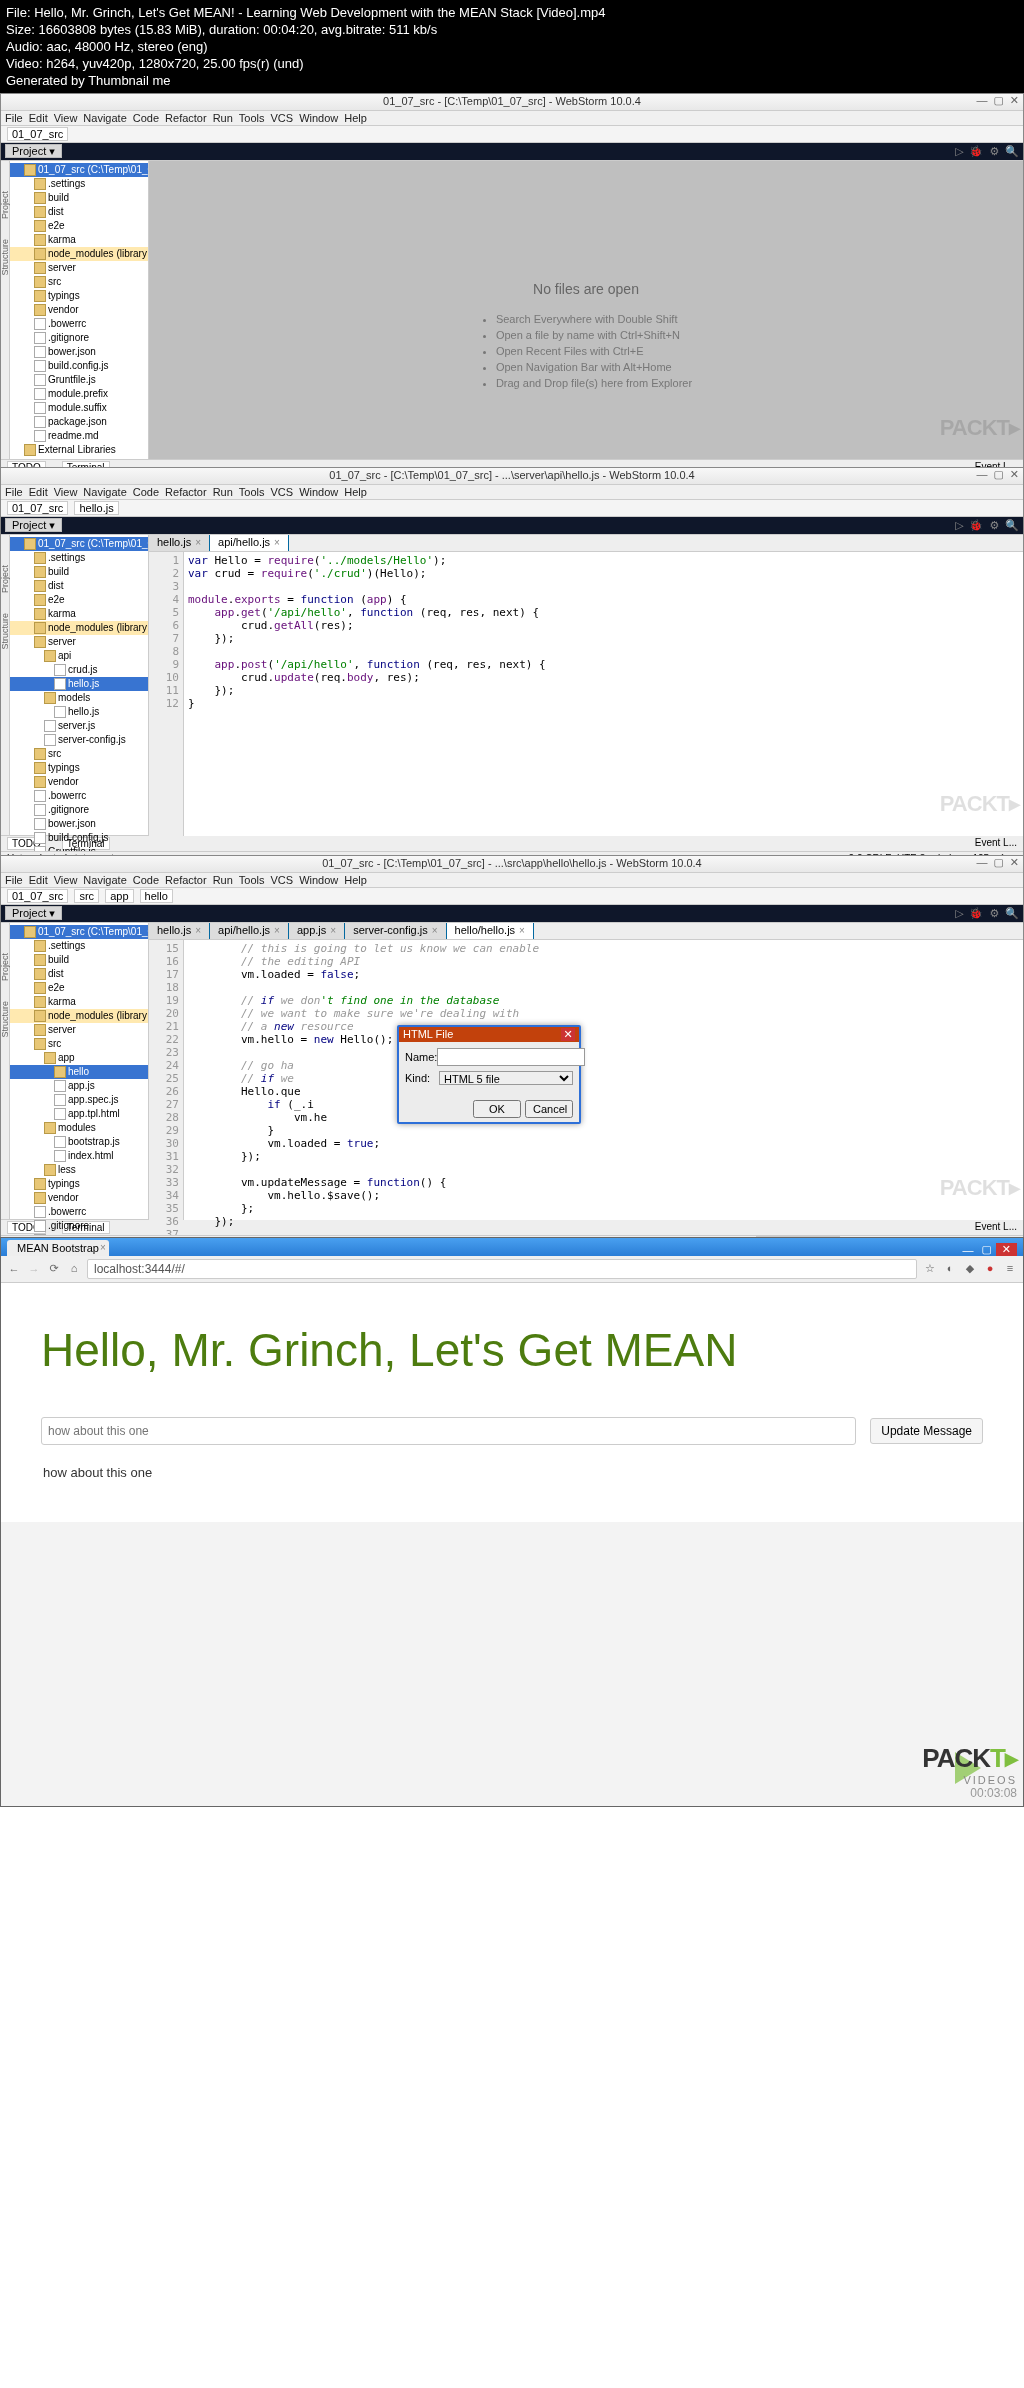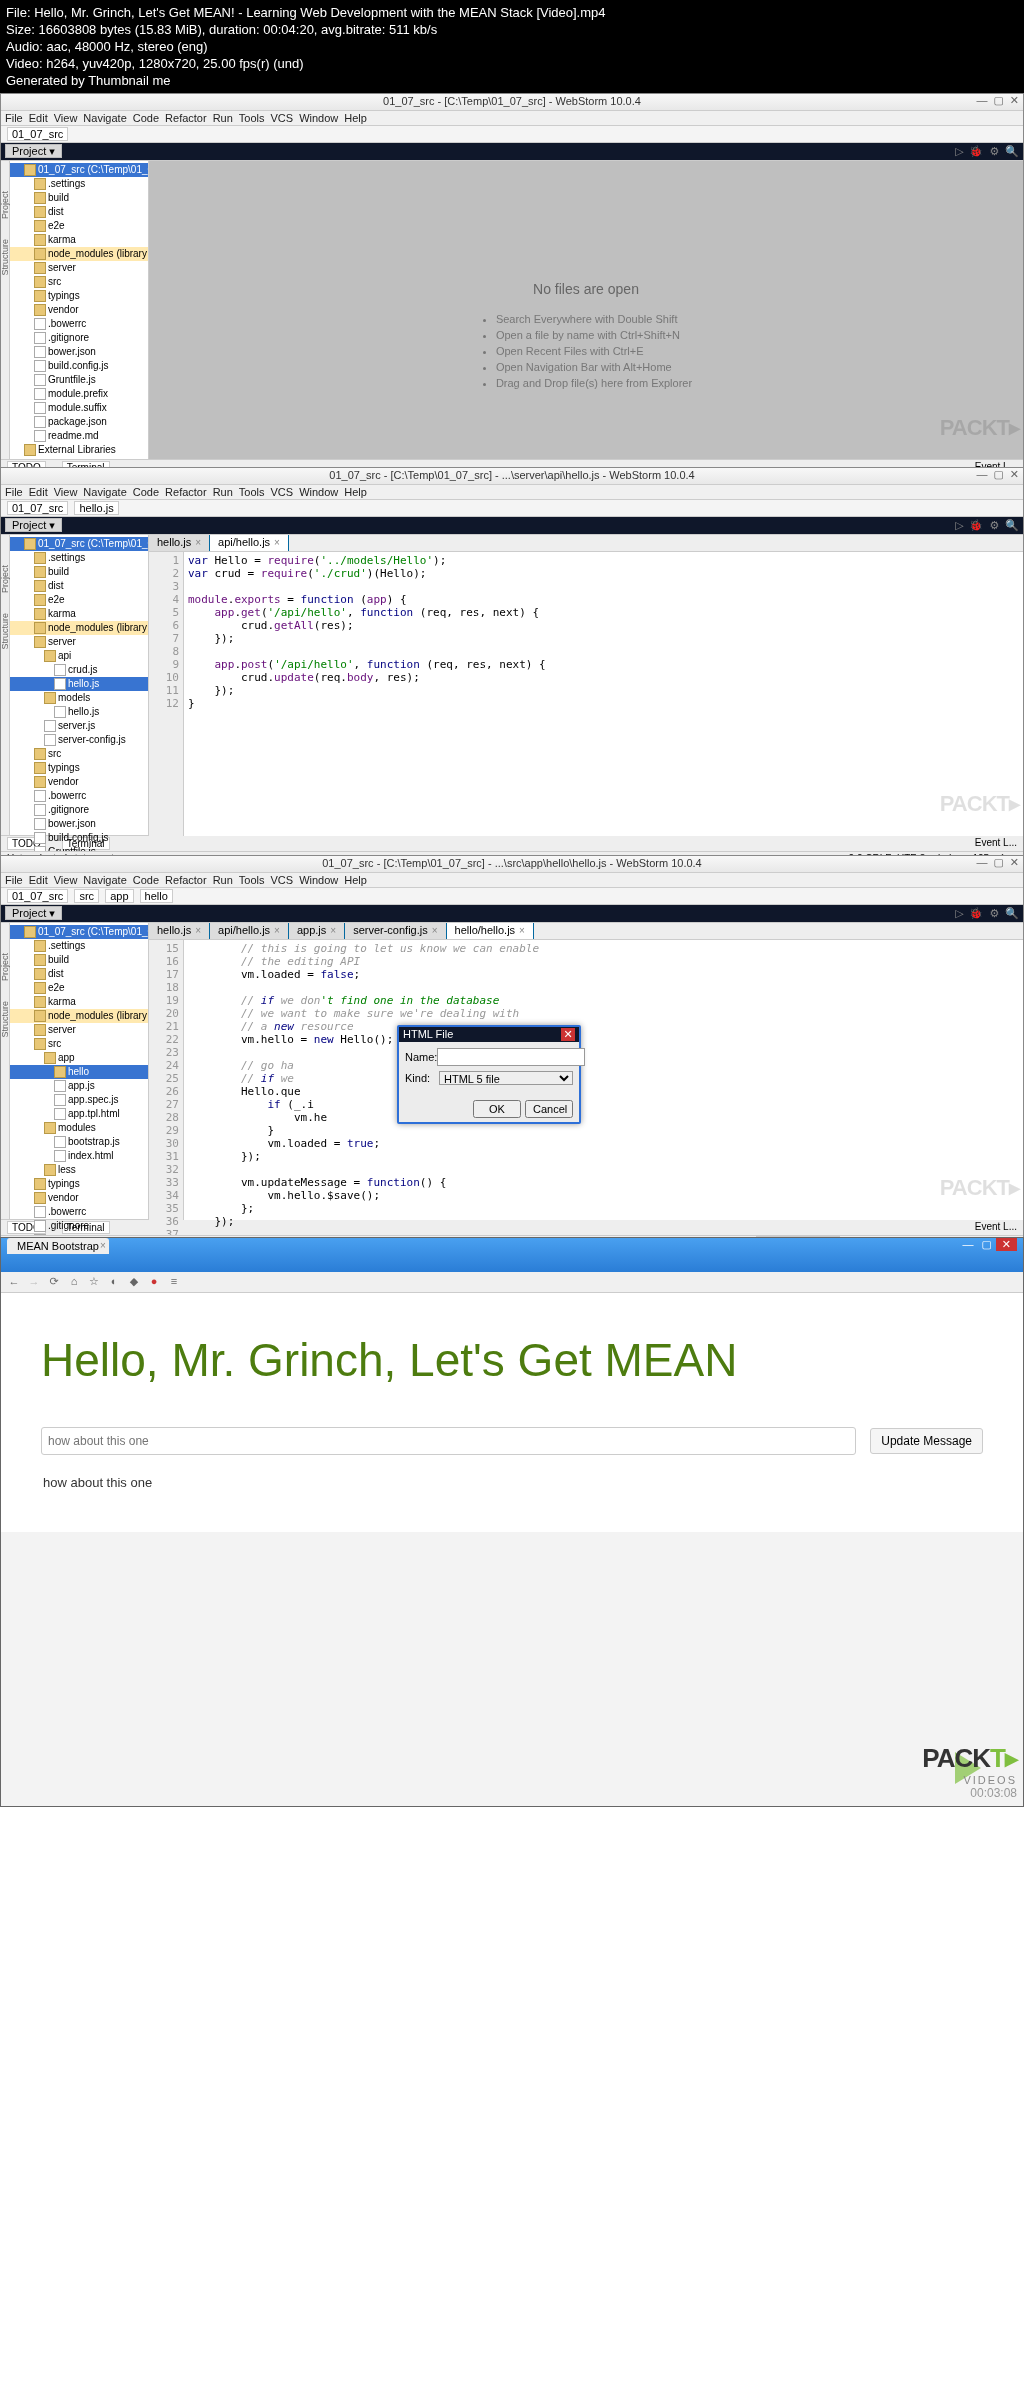--- a/index.html
+++ b/index.html
@@ -37,30 +37,30 @@
 .tab .cls{color:#888;margin-left:4px;font-size:10px}
 .gutter{width:26px;background:#eee;border-right:1px solid #ccc;text-align:right;padding:2px 4px;font-family:Consolas,Menlo,monospace;font-size:11px;color:#999;line-height:13px}
 .code{flex:1;padding:2px 4px;font-family:Consolas,Menlo,monospace;font-size:11px;line-height:13px;white-space:pre;background:#fff}
 .kw{color:#000080;font-weight:normal}.str{color:#008000}.fn{color:#660e7a}.com{color:#999;font-style:italic}
 .statusbar{background:#eee;border-top:1px solid #ccc;height:14px;padding:1px 6px;font-size:10px;position:relative}
 .statusbar .right{position:absolute;right:6px;top:1px}
 .bottombar{background:#eee;border-top:1px solid #ccc;padding:1px 6px;font-size:10px;display:flex;gap:16px}
 .bottombar .pill{background:#fff;border:1px solid #ccc;padding:0 4px}
 .watermark{position:absolute;right:4px;bottom:18px;font-size:22px;font-weight:bold;color:#000;opacity:.12;letter-spacing:-1px}
 .dialog{position:absolute;left:248px;top:102px;width:180px;background:#ececec;border:2px solid #2d6fd8;border-radius:2px;box-shadow:0 0 6px rgba(0,0,0,.4);z-index:5}
-.dialog .dlghdr{background:#0f172a;color:#fff;padding:1px 4px;font-size:11px;display:flex;justify-content:space-between}
+.dialog .dlghdr{background:#c2410c;color:#fff;padding:1px 4px;font-size:11px;display:flex;justify-content:space-between}
 .dialog .dlghdr .x{background:#c33;width:14px;text-align:center}
 .dialog .dlgbody{padding:6px;font-size:11px}
 .dialog .row{display:flex;align-items:center;margin-bottom:5px}
 .dialog .row label{width:34px}
 .dialog input,.dialog select{flex:1;font-size:11px;height:14px;border:1px solid #999}
 .dialog .dlgbtns{text-align:right;padding:4px 6px}
 .dialog button{font-size:11px;width:48px;margin-left:4px}
 .chrome{border:1px solid #666;background:#f3f3f3}
-.chrome-tabs{background:linear-gradient(#49a0f0,#2a7dd6);height:34px;display:flex;align-items:flex-start;padding:0 6px}
+.chrome-tabs{background:linear-gradient(#49a0f0,#2a7dd6);height:18px;display:flex;align-items:flex-end;padding:0 6px}
 .chrome-tab{background:#eee;border-radius:3px 3px 0 0;padding:2px 10px;font-size:11px;position:relative}
 .chrome-tab .cls{position:absolute;right:3px;top:2px;color:#888;font-size:10px}
 .chrome-tools{background:#f0f0f0;display:flex;align-items:center;padding:3px 6px;border-bottom:1px solid #ccc;gap:6px}
 .chrome-tools .url{flex:1;background:#fff;border:1px solid #ccc;border-radius:2px;padding:2px 6px;font-size:12px;color:#555}
 .chrome-tools .ibtn{width:14px;height:14px;color:#666;text-align:center}
 .page{background:#fff;padding:40px}
 .jumbo{font-size:46px;font-weight:300;color:#4d7c0f;margin:0 0 40px;font-family:Liberation Sans, sans-serif}
 .msg-row{display:flex;gap:14px;align-items:center;margin-bottom:18px}
 .msg-input{flex:1;border:1px solid #ccc;padding:6px;font-size:12px;color:#999;border-radius:3px}
 .msg-btn{background:#f5f5f5;border:1px solid #ccc;padding:5px 10px;font-size:12px;border-radius:3px}
@@ -329,20 +329,21 @@
   <div style="flex:1"></div>
   <span style="color:#fff;margin:0 4px">—</span>
       <span style="color:#fff;margin:0 4px">▢</span>
       <span style="background:#c33;color:#fff;padding:0 6px">✕</span>
  </div>
  <div class="chrome-tools">
   <span class="ibtn">←</span>
   <span class="ibtn" style="opacity:.4">→</span>
   <span class="ibtn">⟳</span>
   <span class="ibtn">⌂</span>
+  <div class="url">localhost:3444/#/</div>
   <span class="ibtn">☆</span>
   <span class="ibtn">◐</span>
   <span class="ibtn">◆</span>
   <span class="ibtn" style="color:#c33">●</span>
   <span class="ibtn">≡</span>
  </div>
  <div class="page">
   <h1 class="jumbo">Hello, Mr. Grinch, Let's Get MEAN</h1>
   <div class="msg-row">
    <input class="msg-input" placeholder="how about this one" style="">

